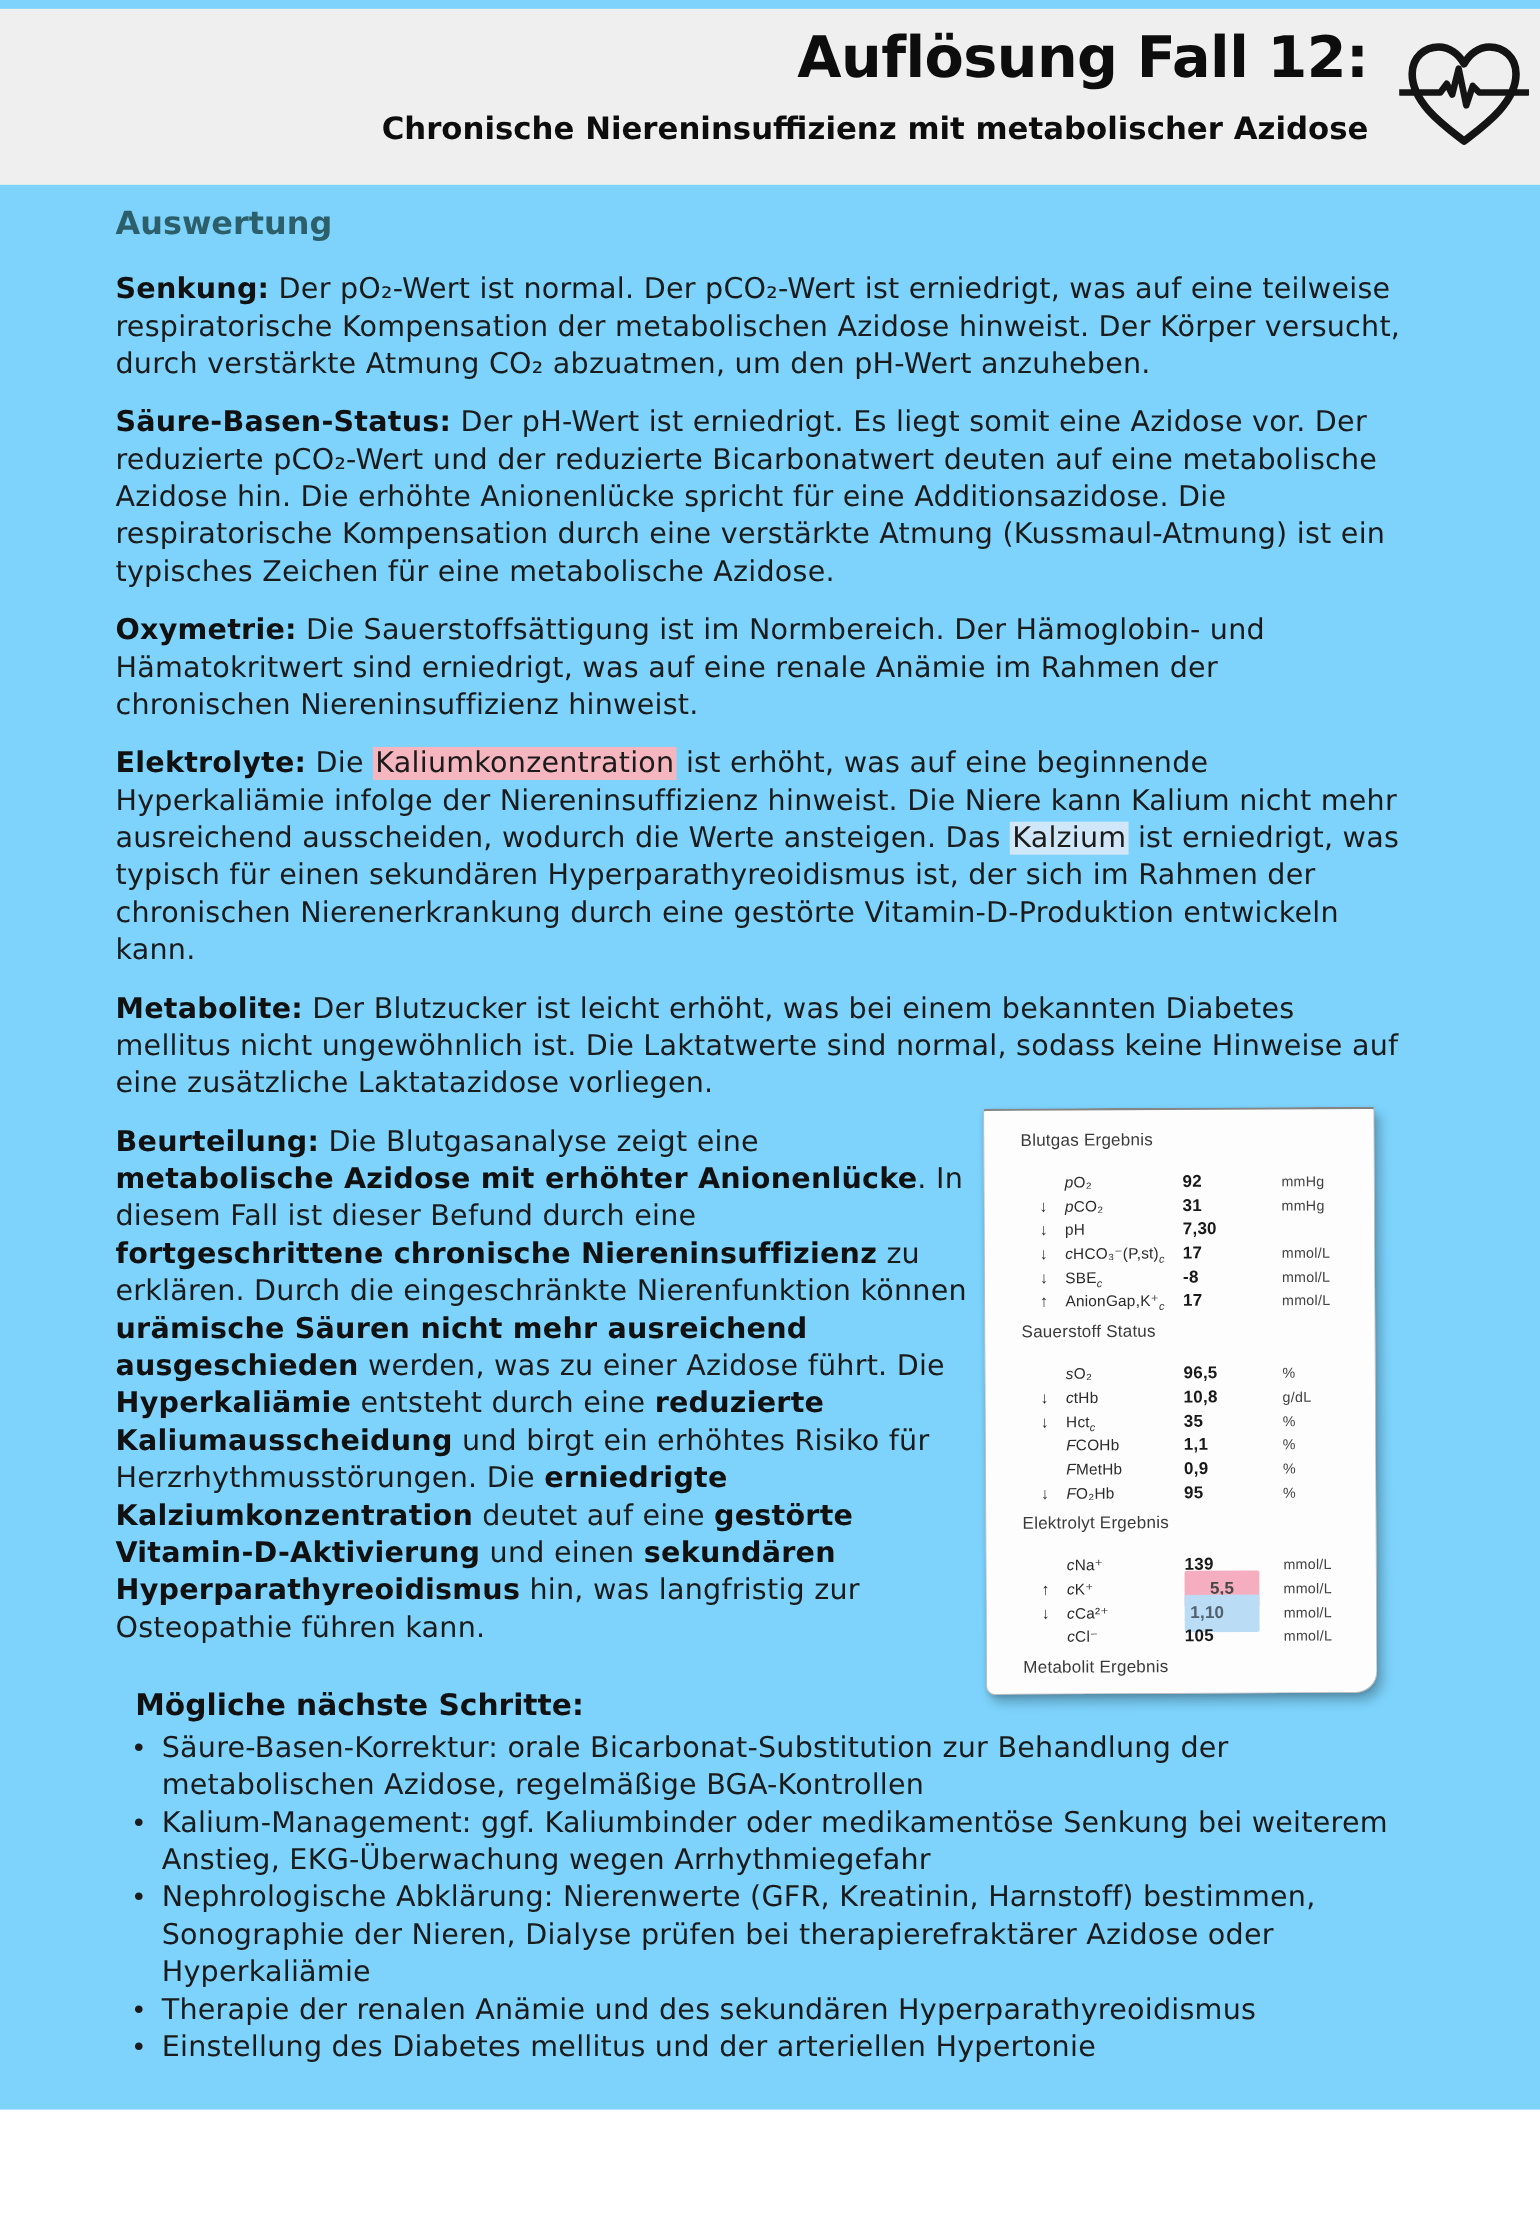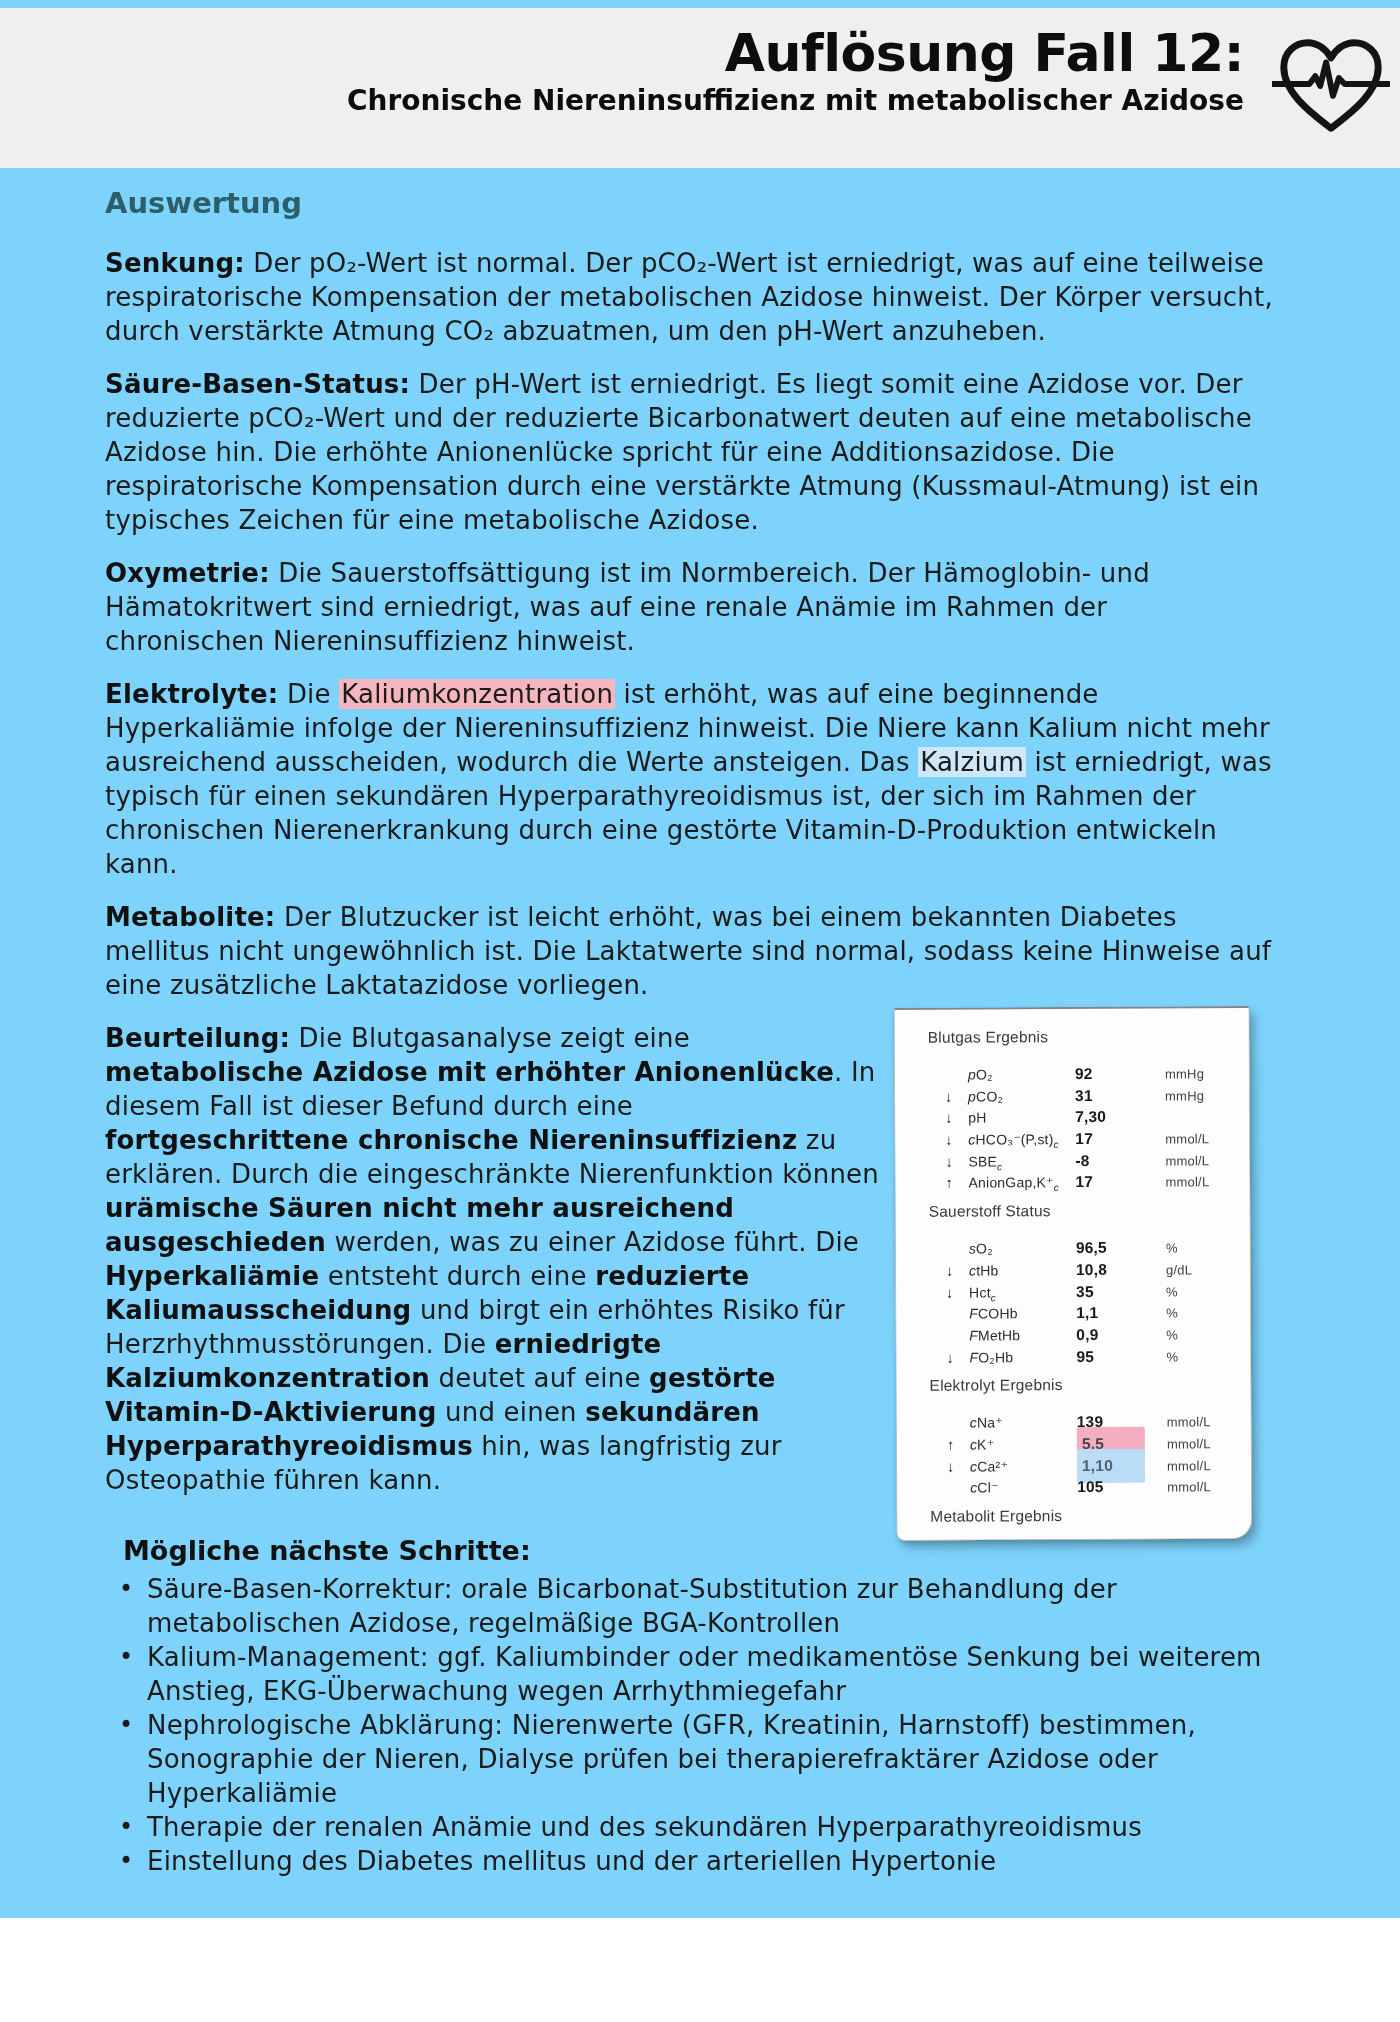--- a/index.html
+++ b/index.html
@@ -7,21 +7,21 @@
   .page {
     position:relative; width:1400px; height:1918px; background:#7dd3fc;
     overflow:hidden; color:#1b1b1b;
     font-family:"DejaVu Sans","Liberation Sans",sans-serif;
     text-decoration:underline;
   }
   
   .header-band { position:absolute; top:8px; left:0; width:100%; height:160px; background:var(--header-bg,#efefef); }
   .header-text { position:absolute; top:16px; right:156px; text-align:right; }
   .doc-title { font-size:52px; font-weight:700; letter-spacing:-0.5px; line-height:1.12; color:#0d0d0d; }
-  .doc-subtitle { font-size:28px; font-weight:700; margin-top:2px; color:#0d0d0d; }
+  .doc-subtitle { font-size:28px; font-weight:700; margin-top:18px; color:#0d0d0d; }
   .header-heart { position:absolute; top:34px; left:1272px; width:118px; height:104px; }
   
   .main { position:absolute; top:178px; left:105px; width:1170px; }
   .section-heading { font-size:29px; font-weight:700; color:var(--accent,#2d5f6a); margin:8px 0 26px 0; }
   .para { font-size:26px; line-height:34px; letter-spacing:0.2px; margin:0 0 19px 0; }
   .para strong { font-weight:700; color:#111; }
   .hl-pink { background:var(--hl-pink,#f5b6bf); padding:0 2px; }
   .hl-blue { background:var(--hl-blue,#cfe7f8); padding:0 2px; }
   .beurteilung-wrap { min-height:500px; margin-bottom:0; }
   
@@ -36,21 +36,21 @@
     font-family:"Liberation Sans","DejaVu Sans",sans-serif; color:#333;
   }
   .lab-section-title { font-size:15.5px; color:#3a3a3a; padding-left:33px; margin:7px 0 3px; letter-spacing:0.2px; }
   .lab-panel .lab-section-title:first-child { margin-top:0; }
   .lab-row { display:flex; align-items:baseline; height:21.7px; padding-left:50px; }
   .lab-arrow { width:23px; flex:0 0 23px; font-weight:700; font-size:14.5px; color:#1f1f1f; }
   .lab-label { flex:1; font-size:14px; color:#2b2b2b; white-space:nowrap; }
   .lab-label i { font-style:italic; }
   .lab-label sub { font-size:10px; font-style:italic; }
   .lab-value { width:68px; flex:0 0 68px; font-weight:700; font-size:15.5px; color:#191919; }
-  .vhl-pink { background:var(--val-pink,#f4aec0); border-radius:2px; padding:0 5px; color:#474747; }
+  .vhl-pink { background:var(--val-pink,#f4aec0); border-radius:2px; padding:0 23px; color:#474747; }
   .vhl-blue { background:var(--val-blue,#badcf4); border-radius:2px; padding:0 5px; color:#51616e; }
   .lab-unit { width:70px; flex:0 0 70px; margin-left:22px; font-size:13px; color:#424242; }
   
   .steps-heading { font-size:27px; font-weight:700; margin:14px 0 6px 18px; color:#111; }
   .next-steps { list-style:none; margin:0; padding:0; font-size:26px; line-height:34px; letter-spacing:0.2px; }
   .next-steps li { display:flex; align-items:flex-start; padding-left:14px; }
   .next-steps .dot { width:28px; flex:0 0 28px; font-size:24px; }
   .li-text { flex:1; }
   
   .footer { position:absolute; left:0; bottom:0; width:100%; height:80px; background:var(--footer-bg,#d9e2f3); }

